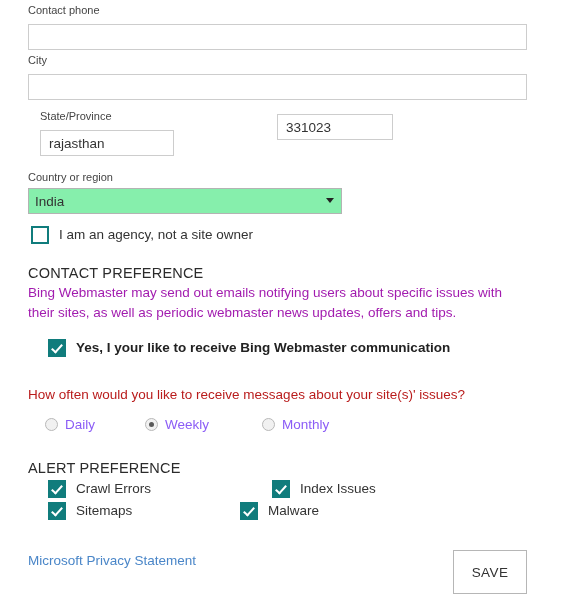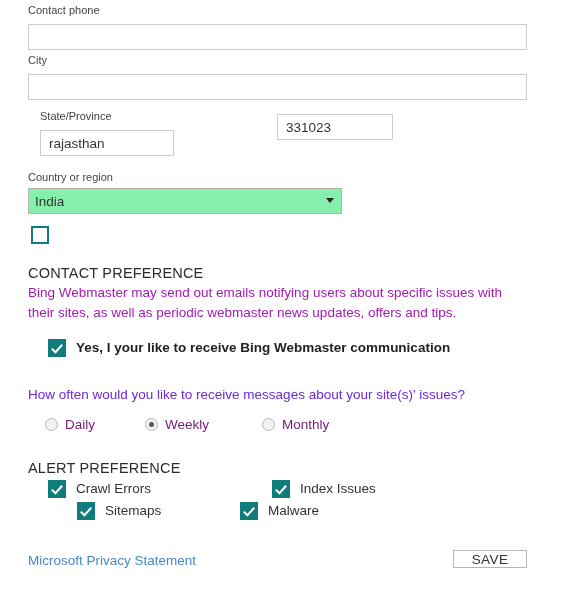--- a/index.html
+++ b/index.html
@@ -133,21 +133,21 @@
   .paragraph {
     position: absolute;
     font-size: 13.5px;
     color: #a21caf;
     line-height: 20px;
     width: 500px;
   }
   .question {
     position: absolute;
     font-size: 13.5px;
-    color: #6d28d9;
+    color: #b91c1c;
     white-space: nowrap;
   }
 
   
   .radio-row {
     position: absolute;
     display: flex;
     align-items: center;
   }
   .radio-item {
@@ -170,21 +170,21 @@
     content: "";
     position: absolute;
     left: 3px; top: 3px;
     width: 5px; height: 5px;
     border-radius: 50%;
     background: #5a5a5a;
   }
   .radio-label {
     margin-left: 7px;
     font-size: 13.5px;
-    color: #701a75;
+    color: #8b5cf6;
   }
 
   
   .privacy-link {
     position: absolute;
     font-size: 13.5px;
     color: #4a86c8;
     text-decoration: none;
     white-space: nowrap;
     cursor: pointer;
@@ -231,20 +231,21 @@
     <div class="select-wrap">
       <select class="select-input" style="width:314px;">
         <option>India</option>
       </select>
       <span class="select-arrow"></span>
     </div>
   </div>
 
   <div class="cbox-row" style="left:31px; top:226px;">
     <span class="cbox"></span>
+    <span class="cbox-label">I am an agency, not a site owner</span>
   </div>
 
   <div class="section-heading" style="left:28px; top:265px;">CONTACT PREFERENCE</div>
 
   <div class="paragraph" style="left:28px; top:283px;">Bing Webmaster may send out emails notifying users about specific issues with their sites, as well as periodic webmaster news updates, offers and tips.</div>
 
   <div class="cbox-row" style="left:48px; top:339px;">
     <span class="cbox checked"></span>
     <span class="cbox-label strong">Yes, I your like to receive Bing Webmaster communication</span>
   </div>
@@ -271,27 +272,27 @@
   <div class="cbox-row" style="left:48px; top:480px;">
     <span class="cbox checked"></span>
     <span class="cbox-label">Crawl Errors</span>
   </div>
 
   <div class="cbox-row" style="left:240px; top:480px;padding-left:32px;">
     <span class="cbox checked"></span>
     <span class="cbox-label">Index Issues</span>
   </div>
 
-  <div class="cbox-row" style="left:48px; top:502px;margin-left:29px;">
+  <div class="cbox-row" style="left:48px; top:502px;">
     <span class="cbox checked"></span>
     <span class="cbox-label">Sitemaps</span>
   </div>
 
   <div class="cbox-row" style="left:240px; top:502px;">
     <span class="cbox checked"></span>
     <span class="cbox-label">Malware</span>
   </div>
 
   <a class="privacy-link" style="left:28px; top:553px;" href="#">Microsoft Privacy Statement</a>
 
-  <button class="save-button" style="left:453px; top:550px; width:74px; height:18px;">SAVE</button>
+  <button class="save-button" style="left:453px; top:550px; width:74px; height:44px;">SAVE</button>
 
 </div>
 
 </body></html>

